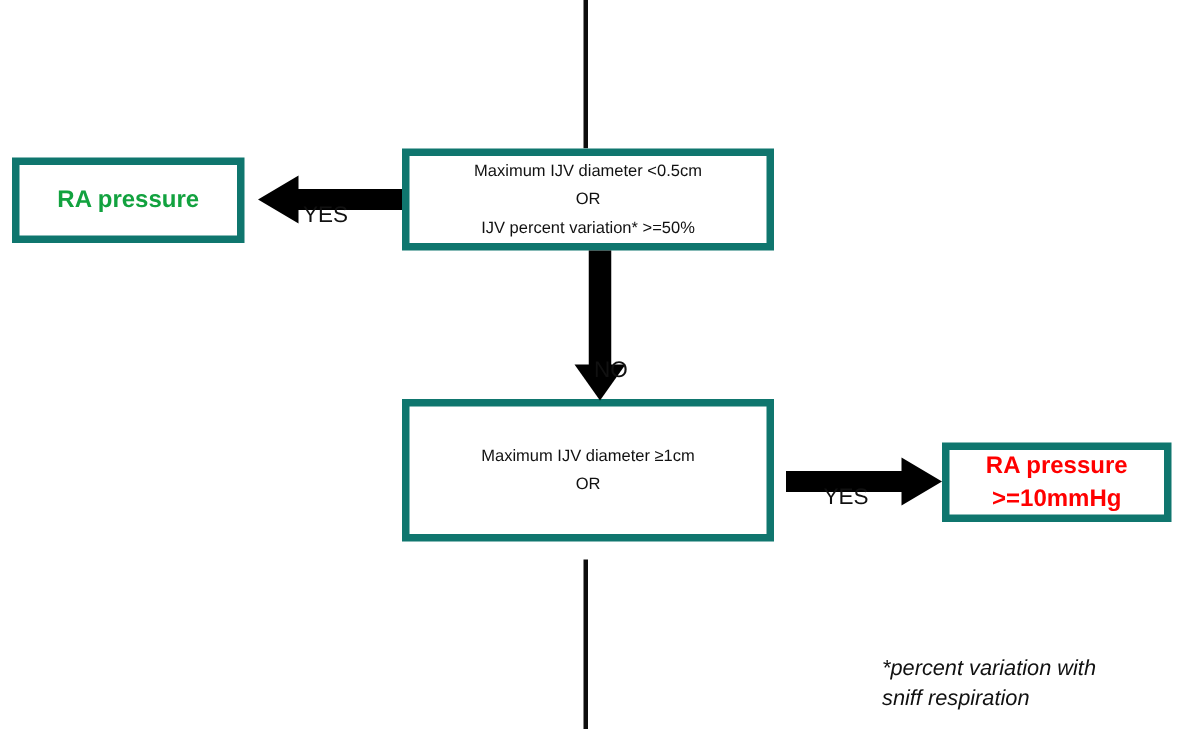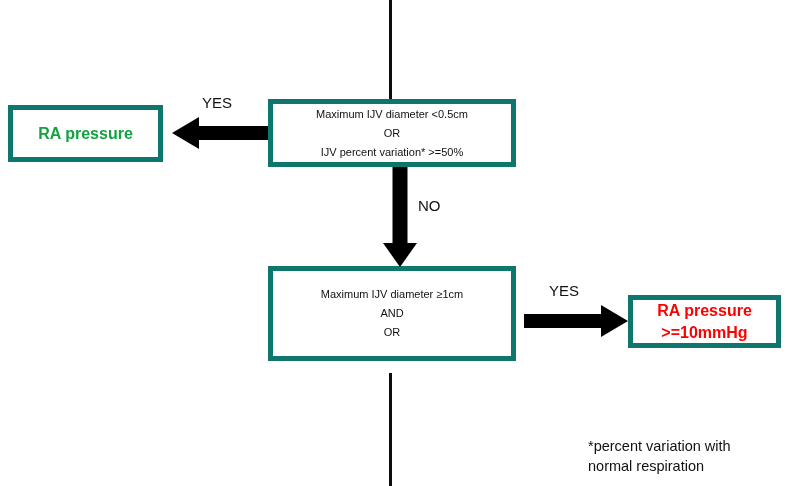--- a/index.html
+++ b/index.html
@@ -134,54 +134,55 @@
   #arrow-yes-low .shaft  { width: 72px; }
   #arrow-yes-high .shaft { width: 80px; }
   #arrow-no .shaft       { height: 78px; }
 
   
   .edge-label {
     position: absolute;
     font-size: 15px;
     color: #111111;
     white-space: nowrap;
+    margin-top: 41px;
   }
   #label-yes-low  { left: 202px; top: 94px; }
-  #label-no       { left: 418px; top: 197px; }
+  #label-no       { left: 396px; top: 197px; }
   #label-yes-high { left: 549px; top: 282px; }
 
   
   #footnote {
     position: absolute;
     left: 588px;
     top: 436px;
     width: 200px;
     font-size: 14.5px;
     color: #111111;
     line-height: 20px;
+    font-style: italic;
   }
   #footnote .line { display: block; white-space: nowrap; }
 </style>
 </head>
 <body>
 
 <div id="canvas">
 
   <div class="spine" style="left:389px; top:0px; height:99px;"></div>
   <div class="spine" style="left:389px; top:373px; height:113px;"></div>
 
   <div class="box decision-box" id="box-top-decision">
     <span class="line">Maximum IJV diameter &lt;0.5cm</span>
     <span class="line">OR</span>
     <span class="line">IJV percent variation* &gt;=50%</span>
   </div>
 
   <div class="box decision-box" id="box-bottom-decision">
     <span class="line">Maximum IJV diameter ≥1cm</span>
-    <span class="line">AND</span>
     <span class="line">OR</span>
   </div>
 
   <div class="box result-box result-green" id="box-ra-low">
     <span class="line">RA pressure</span>
   </div>
 
   <div class="box result-box result-red" id="box-ra-high">
     <span class="line">RA pressure</span>
     <span class="line">&gt;=10mmHg</span>
@@ -200,16 +201,16 @@
   <div class="edge-label" id="label-no">NO</div>
 
   <div class="arrow arrow-right" id="arrow-yes-high">
     <div class="shaft"></div>
     <div class="head"></div>
   </div>
   <div class="edge-label" id="label-yes-high">YES</div>
 
   <div id="footnote">
     <span class="line">*percent variation with</span>
-    <span class="line">normal respiration</span>
+    <span class="line">sniff respiration</span>
   </div>
 
 </div>
 
 </body></html>

